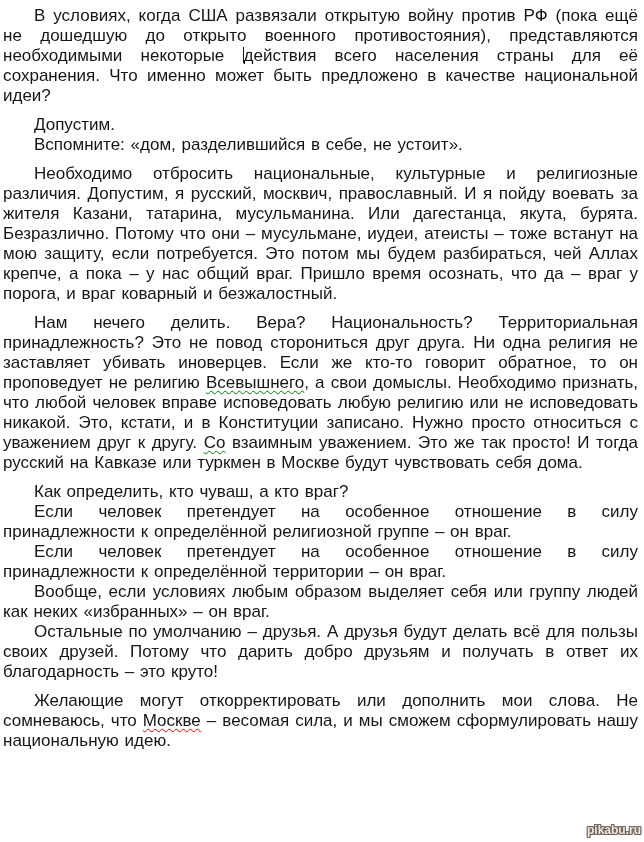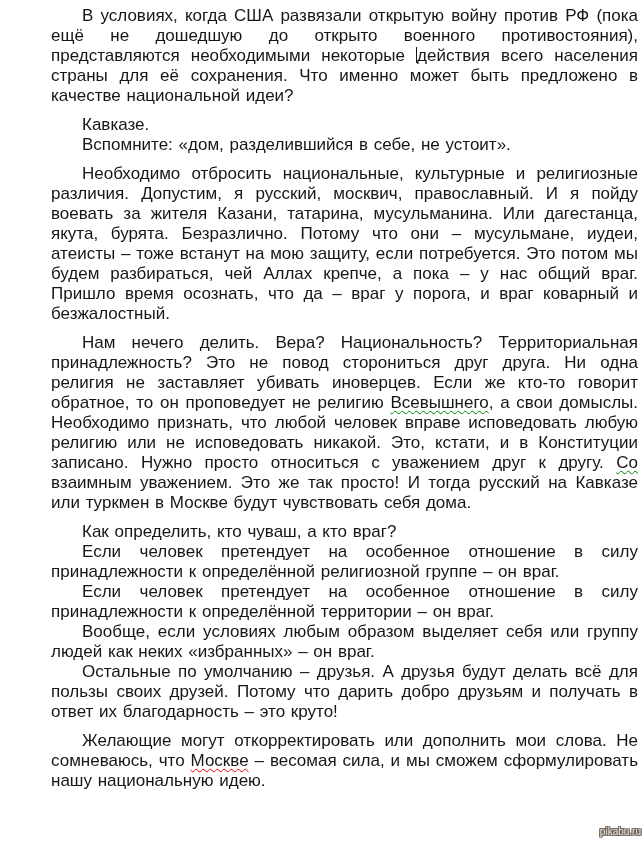--- a/index.html
+++ b/index.html
@@ -15,21 +15,20 @@
     inset: 0;
     padding: 6px 6px 0 3px;
   }
   .para {
     font-size: 17px;
     line-height: 20px;
     color: var(--text, #161616);
     text-align: justify;
     text-indent: 31px;
     word-spacing: 1px;
-    margin-left: 48px;
   }
   .gap { margin-top: 9px; }
   .sp-green {
     text-decoration-line: underline;
     text-decoration-style: wavy;
     text-decoration-color: var(--green, #008000);
     text-decoration-thickness: 1px;
     text-decoration-skip-ink: none;
     text-underline-offset: 2px;
   }
@@ -45,43 +44,43 @@
     display: inline-block;
     width: 1px;
     height: 16px;
     background: var(--text, #161616);
     vertical-align: -2px;
   }
   .watermark {
     position: absolute;
     right: 3px;
     bottom: 5px;
-    font-size: 10px;
-    font-weight: normal;
+    font-size: 12px;
+    font-weight: bold;
     letter-spacing: 0px;
     color: var(--wm-fill, #ece6df);
     text-shadow:
       -1px 0 0 var(--wm-outline, #6e655c),
        1px 0 0 var(--wm-outline, #6e655c),
        0 -1px 0 var(--wm-outline, #6e655c),
        0 1px 0 var(--wm-outline, #6e655c),
       -1px -1px 0 var(--wm-outline, #6e655c),
        1px 1px 0 var(--wm-outline, #6e655c),
       -1px 1px 0 var(--wm-outline, #6e655c),
        1px -1px 0 var(--wm-outline, #6e655c);
   }
 </style>
 </head>
 <body>
 
 <div class="page">
 
   <p class="para"><span class="run">В условиях, когда США развязали открытую войну против РФ (пока ещё не дошедшую до открыто военного противостояния), представляются необходимыми некоторые </span><span class="caret"></span><span class="run">действия всего населения страны для её сохранения. Что именно может быть предложено в качестве национальной идеи?</span></p>
 
-  <p class="para gap"><span class="run">Кавказе.</span></p>
+  <p class="para gap"><span class="run">Допустим.</span></p>
 
   <p class="para"><span class="run">Вспомните: «дом, разделившийся в себе, не устоит».</span></p>
 
   <p class="para gap"><span class="run">Необходимо отбросить национальные, культурные и религиозные различия. Допустим, я русский, москвич, православный. И я пойду воевать за жителя Казани, татарина, мусульманина. Или дагестанца, якута, бурята. Безразлично. Потому что они – мусульмане, иудеи, атеисты – тоже встанут на мою защиту, если потребуется. Это потом мы будем разбираться, чей Аллах крепче, а пока – у нас общий враг. Пришло время осознать, что да – враг у порога, и враг коварный и безжалостный.</span></p>
 
   <p class="para gap"><span class="run">Нам нечего делить. Вера? Национальность? Территориальная принадлежность? Это не повод сторониться друг друга. Ни одна религия не заставляет убивать иноверцев. Если же кто-то говорит обратное, то он проповедует не религию </span><span class="run sp-green">Всевышнего</span><span class="run">, а свои домыслы. Необходимо признать, что любой человек вправе исповедовать любую религию или не исповедовать никакой. Это, кстати, и в Конституции записано. Нужно просто относиться с уважением друг к другу. </span><span class="run sp-green">Со</span><span class="run"> взаимным уважением. Это же так просто! И тогда русский на Кавказе или туркмен в Москве будут чувствовать себя дома.</span></p>
 
   <p class="para gap"><span class="run">Как определить, кто чуваш, а кто враг?</span></p>
 
 

